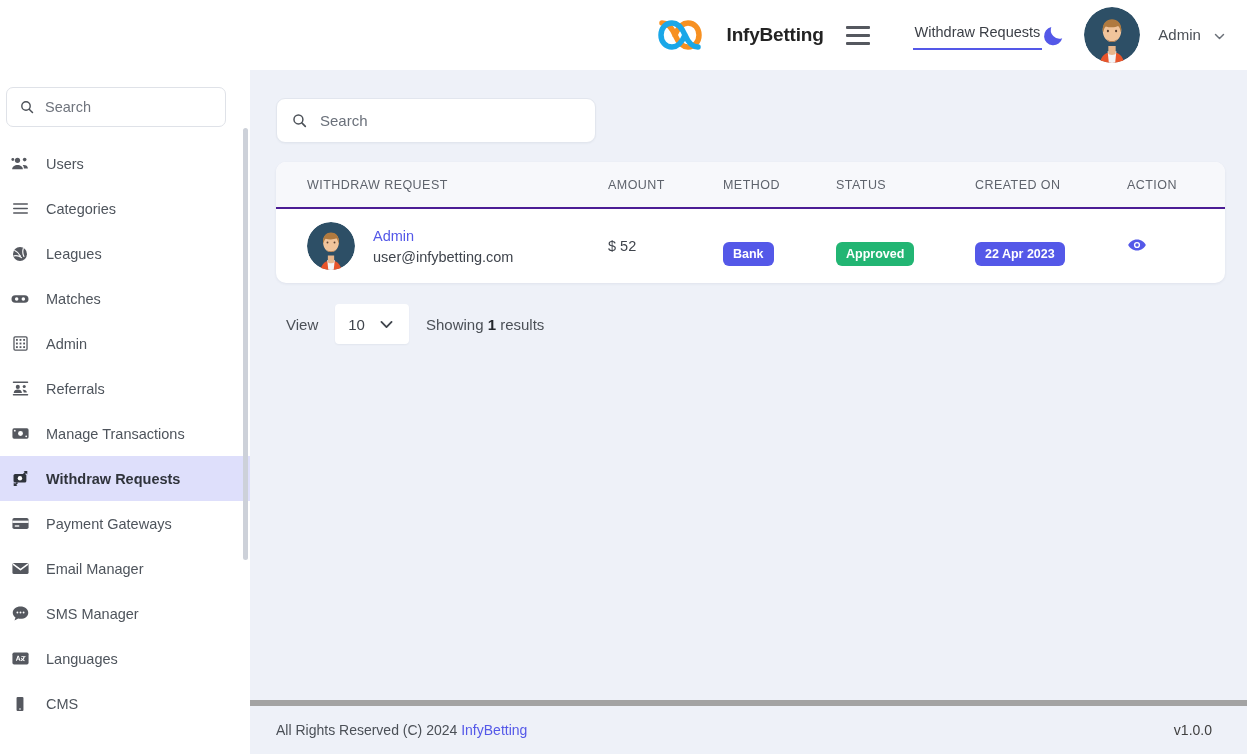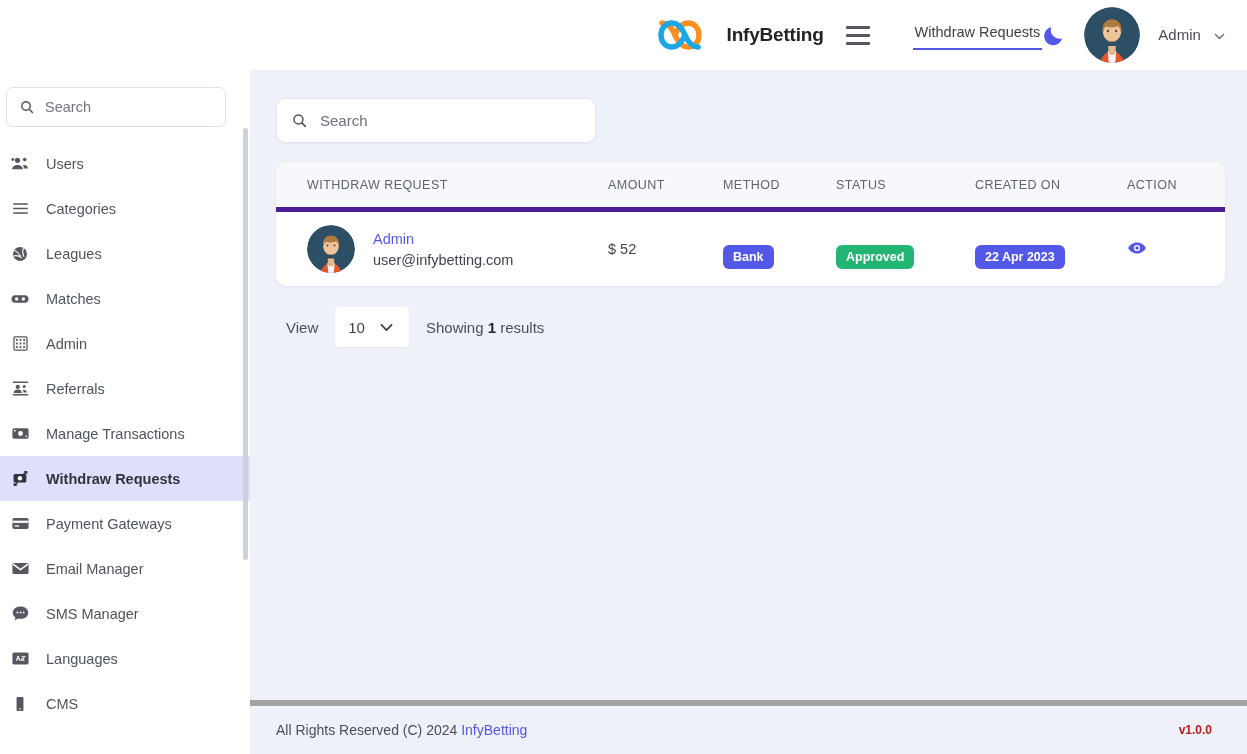--- a/index.html
+++ b/index.html
@@ -74,21 +74,21 @@
   .top-search .ph { font-size: 15px; color: #6a707a; }
 
   .card {
     margin-top: 19px; background: #ffffff; border-radius: 10px; overflow: hidden;
     box-shadow: 0 1px 3px rgba(35,45,80,.07);
   }
   table { width: 100%; border-collapse: collapse; table-layout: fixed; }
   thead tr { background: #f7f8fb; }
   thead th {
     text-align: left; font-size: 12.5px; font-weight: 400; color: #5e636c;
-    letter-spacing: .45px; padding: 16px 0 15px 0; border-bottom: 5px solid #4c1d95;
+    letter-spacing: .45px; padding: 16px 0 15px 0; border-bottom: 2px solid #4c1d95;
   }
   th.c-req { padding-left: 31px; }
   tbody td { padding: 13px 0; vertical-align: middle; font-size: 14.5px; color: #3f444c; }
   td.c-req { padding-left: 31px; }
   .user-cell { display: flex; align-items: center; gap: 18px; }
   .user-text { display: flex; flex-direction: column; gap: 5px; }
   .user-link { font-size: 14.5px; color: #5458e8; cursor: pointer; }
   .user-mail { font-size: 14.5px; color: #3f444c; }
 
   .badge {
@@ -110,21 +110,21 @@
   .showing { font-size: 15px; color: #4b5057; }
   .showing b { font-weight: 700; color: #24272d; }
 
   
   .footer {
     height: 54px; flex: 0 0 54px; background: #eef1f8; border-top: 6px solid #a3a3a3;
     display: flex; align-items: center; justify-content: space-between;
     padding: 0 35px 0 26px; font-size: 14px; color: #4b5057;
   }
   .footer a { color: #5458e8; text-decoration: none; cursor: pointer; }
-  .ver { color: #b91c1c; font-size: 12px; font-weight: bold; }
+  .ver { color: #404040; font-size: 14px; }
 </style>
 </head>
 <body>
 
 <svg width="0" height="0" style="position:absolute" aria-hidden="true">
   <defs>
     <symbol id="i-search" viewBox="0 0 24 24">
       <circle cx="10.5" cy="10.5" r="6.3" fill="none" stroke="currentColor" stroke-width="2.1"></circle>
       <line x1="15.3" y1="15.3" x2="20.2" y2="20.2" stroke="currentColor" stroke-width="2.3" stroke-linecap="round"></line>
     </symbol>

